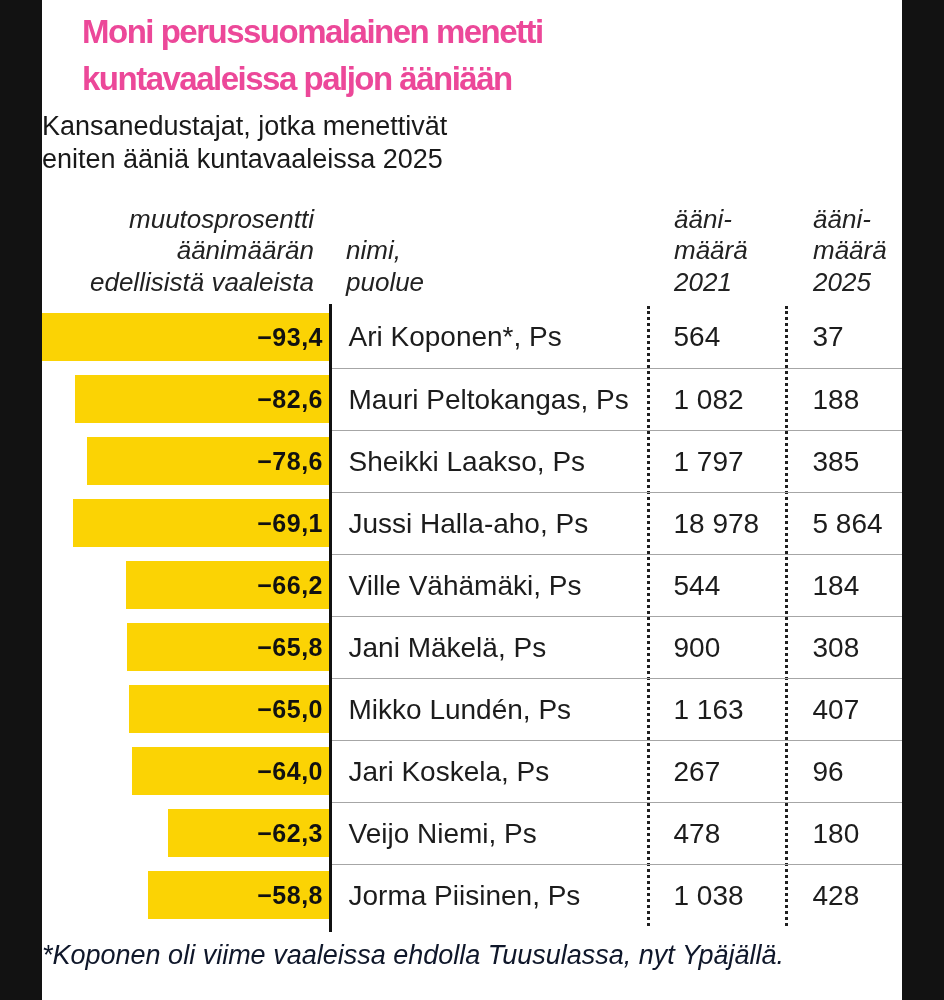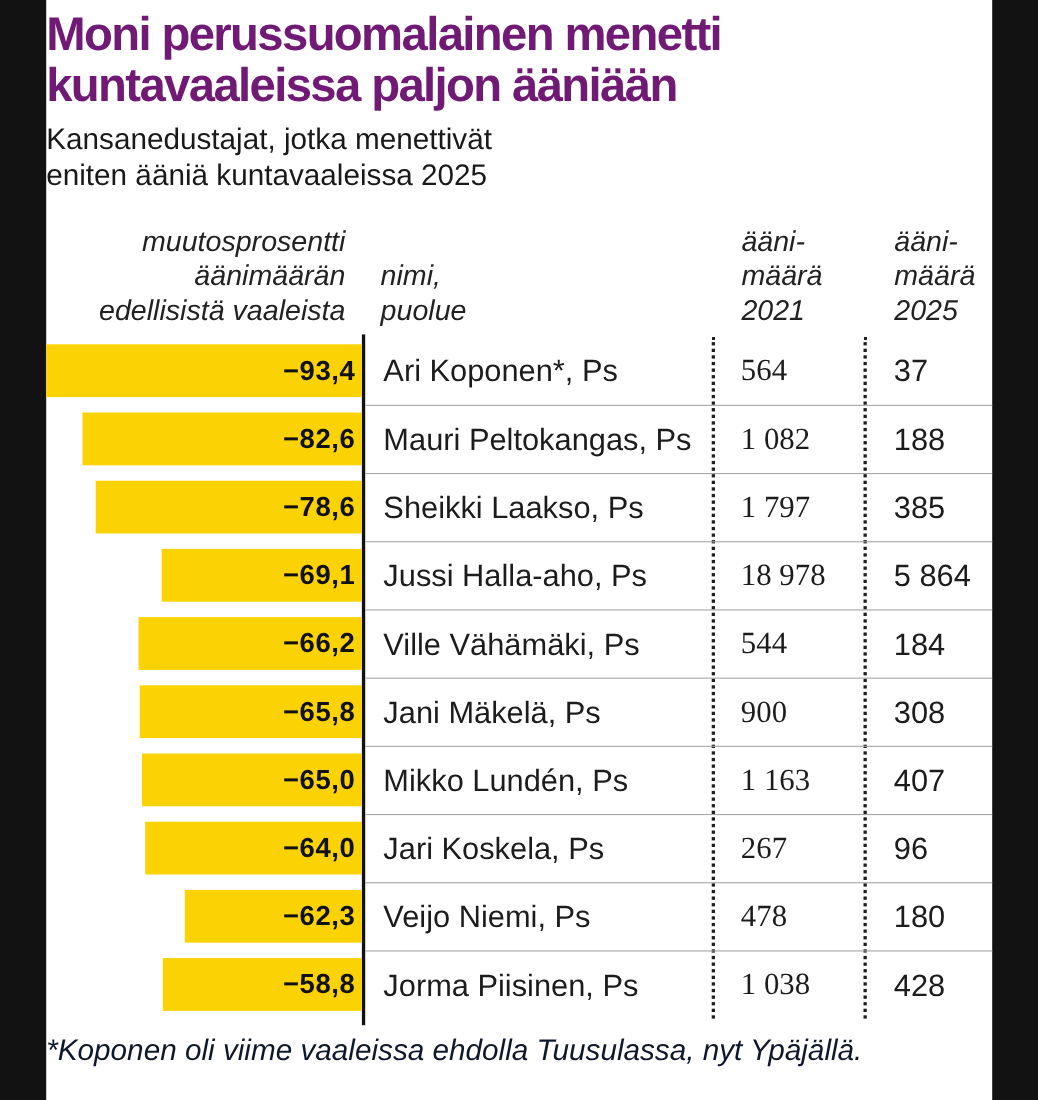--- a/index.html
+++ b/index.html
@@ -6,22 +6,22 @@
   .page {
     position:relative; width:944px; height:1000px; background:#ffffff;
     font-family:"Liberation Sans", sans-serif; color:var(--ink,#1a1a1a);
     overflow:hidden; margin:0 auto;
   }
   .frame-bar { position:absolute; top:0; bottom:0; width:42px; background:var(--frame,#121212); }
   .frame-bar.left { left:0; }
   .frame-bar.right { right:0; }
   .content { position:absolute; left:42px; top:0; width:860px; height:1000px; }
 
-  .title { position:absolute; top:8px; left:0; font-size:43px; line-height:47px;
-           font-weight:900; letter-spacing:-1.5px; color:#701a75; }
+  .title { position:absolute; top:8px; left:0; font-size:33px; line-height:47px;
+           font-weight:900; letter-spacing:-1.5px; color:#ec4899;padding-left:40px; }
   .subtitle { position:absolute; top:110px; left:0; font-size:27px; line-height:33px; color:#191919; }
 
   .thead { position:absolute; top:200px; left:0; width:860px; height:100px;
            font-style:italic; font-size:26px; line-height:31.5px; color:#222; }
   .hcell { position:absolute; bottom:2px; }
   .h-change { left:0; width:272px; text-align:right; }
   .h-name   { left:304px;margin-top:32px; }
   .h-2021   { left:632px; }
   .h-2025   { left:771px; }
 
@@ -34,21 +34,21 @@
   .row { position:relative; display:flex; height:62px; }
   .bar-cell { width:289.5px; position:relative; flex:none; }
   .bar { position:absolute; right:2.5px; top:7px; height:48px; background:var(--bar,#fbd304);
          display:flex; align-items:center; justify-content:flex-end;
          padding-right:6px; box-sizing:border-box; }
   .bar-label { font-weight:700; font-size:25px; color:#111; letter-spacing:0.5px; white-space:nowrap; }
   .cells { flex:1; display:flex; box-sizing:border-box; }
   .row.sep .cells { border-top:1px solid var(--sep,#a6a6a6); }
   .cell { display:flex; align-items:center; font-size:28px; color:#1c1c1c; box-sizing:border-box; white-space:nowrap; }
   .cell-name { width:316px; padding-left:17px; }
-  .cell-2021 { width:138px; padding-left:26px;font-family:Liberation Serif, serif; }
+  .cell-2021 { width:138px; padding-left:26px; }
   .cell-2025 { flex:1; padding-left:27px; }
 
   .footnote { position:absolute; top:940px; left:0; font-style:italic; font-size:27px; color:#0f172a; }
 </style>
 </head>
 <body>
 
 <div class="page" style="--bar: #fbd304; --frame: #121212; --sep: #a6a6a6; --ink: #1a1a1a;">
   <div class="frame-bar left"></div>
   <div class="frame-bar right"></div>
@@ -122,21 +122,21 @@
             </div>
           </div>
           <div class="cells">
             <div class="cell cell-name">Sheikki Laakso, Ps</div>
             <div class="cell cell-2021">1 797</div>
             <div class="cell cell-2025">385</div>
           </div>
         </div>
         <div class="row sep">
           <div class="bar-cell">
-            <div class="bar" style="width: 182px;">
+            <div class="bar" style="width: 256px;">
               <span class="bar-label">−69,1</span>
             </div>
           </div>
           <div class="cells">
             <div class="cell cell-name">Jussi Halla-aho, Ps</div>
             <div class="cell cell-2021">18 978</div>
             <div class="cell cell-2025">5 864</div>
           </div>
         </div>
         <div class="row sep">

